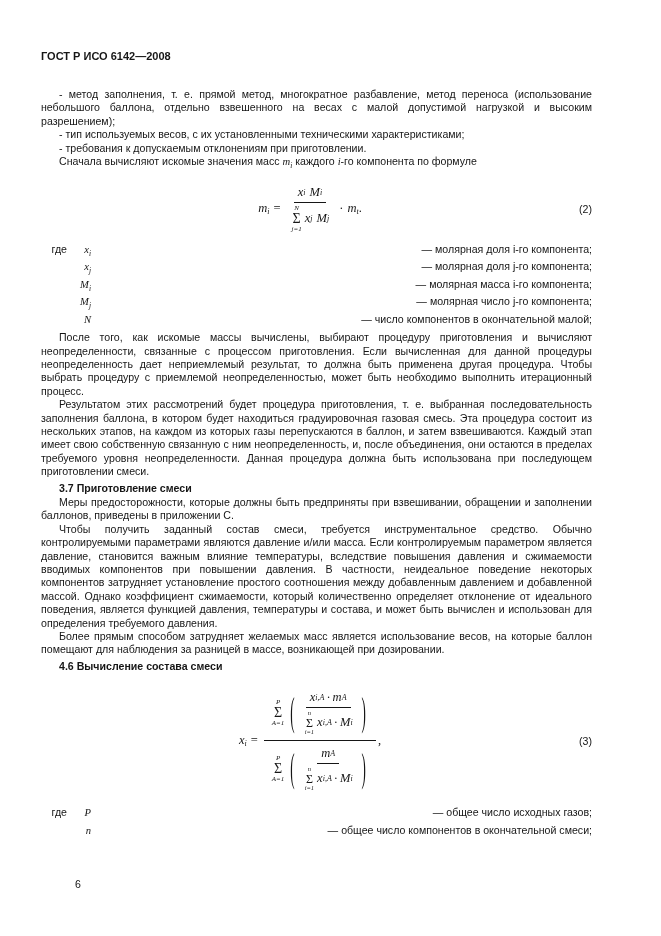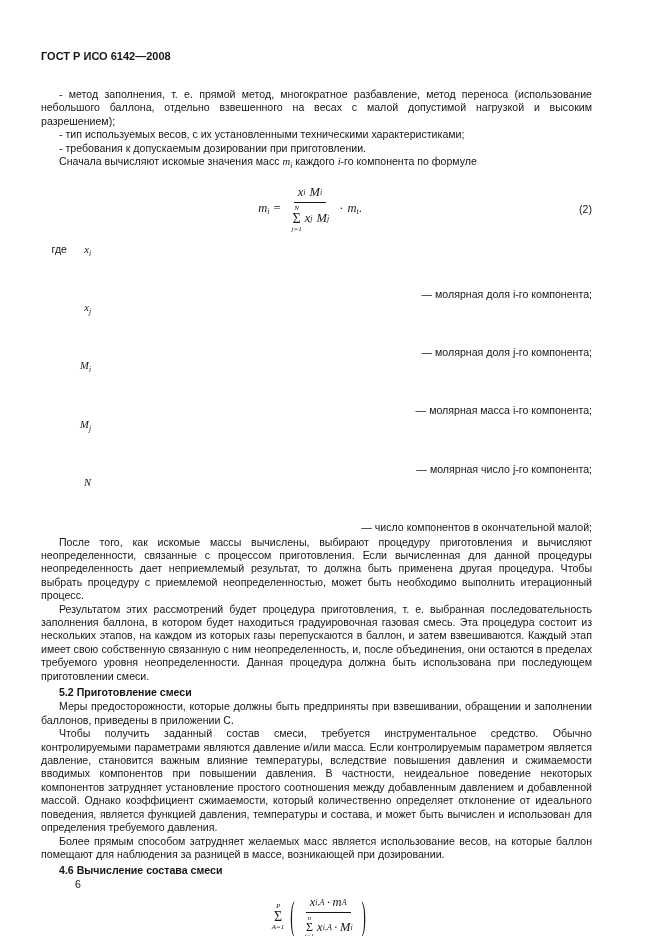--- a/index.html
+++ b/index.html
@@ -34,21 +34,21 @@
     text-indent: 18px;
     margin: 3px 0 1px 0;
   }
   
   .def-block { margin: 2px 0 1px 0; }
   .def-line { display: flex; text-align: right; }
   .def-prefix { width: 26px; flex: none; }
   .def-term { width: 24px; flex: none; }
   .def-term i, .mvar i, .mvar { font-family: "Liberation Serif", serif; font-style: italic; }
   .def-term sub, .mvar sub { font-size: 7.5px; font-family: "Liberation Serif", serif; font-style: italic; }
-  .def-desc { flex: 1; margin-top: 45px; }
+  .def-desc { flex: 1; }
   
   .formula-row { display: flex; align-items: center; }
   .f2row { margin: 10px 0 8px 0; }
   .f3row { margin: 12px 0 10px 0; }
   .fcenter { flex: 1; display: flex; justify-content: center; }
   .flabel { font-size: 10.6px; }
   .math {
     font-family: "Liberation Serif", serif;
     font-style: italic;
     font-size: 12.5px;
@@ -106,21 +106,21 @@
 </style>
 </head>
 <body>
 
 <div class="page">
 
   <div class="doc-header">ГОСТ Р ИСО 6142—2008</div>
 
   <p>-  метод заполнения, т. е. прямой метод, многократное разбавление, метод переноса (использование небольшого баллона, отдельно взвешенного на весах с малой допустимой нагрузкой и высоким разрешением);</p>
   <p>-  тип используемых весов, с их установленными техническими характеристиками;</p>
-  <p>-  требования к допускаемым дозировании при приготовлении.</p>
+  <p>-  требования к допускаемым отклонениям при приготовлении.</p>
 
   <p><span>Сначала вычисляют искомые значения масс </span><span class="mvar"><i>m</i><sub>i</sub></span><span> каждого </span><span class="mvar">i</span><span>-го компонента по формуле</span></p>
 
   <div class="formula-row f2row">
     <div class="fcenter">
       <span class="math">
         <span class="tok">
             <i>m</i>
             <sub>i</sub>
           </span>
@@ -179,21 +179,21 @@
     <div class="def-line">
       <span class="def-prefix"></span>
       <span class="def-term"><i>N</i><sub></sub></span>
       <span class="def-desc">— число компонентов в окончательной малой;</span>
     </div>
   </div>
 
   <p>После того, как искомые массы вычислены, выбирают процедуру приготовления и вычисляют неопределенности, связанные с процессом приготовления. Если вычисленная для данной процедуры неопределенность дает неприемлемый результат, то должна быть применена другая процедура. Чтобы выбрать процедуру с приемлемой неопределенностью, может быть необходимо выполнить итерационный процесс.</p>
   <p>Результатом этих рассмотрений будет процедура приготовления, т. е. выбранная последовательность заполнения баллона, в котором будет находиться градуировочная газовая смесь. Эта процедура состоит из нескольких этапов, на каждом из которых газы перепускаются в баллон, и затем взвешиваются. Каждый этап имеет свою собственную связанную с ним неопределенность, и, после объединения, они остаются в пределах требуемого уровня неопределенности. Данная процедура должна быть использована при последующем приготовлении смеси.</p>
 
-  <div class="heading">5.2 Приготовление смеси</div>
+  <div class="heading">3.7 Приготовление смеси</div>
   <p>Меры предосторожности, которые должны быть предприняты при взвешивании, обращении и заполнении баллонов, приведены в приложении С.</p>
   <p>Чтобы получить заданный состав смеси, требуется инструментальное средство. Обычно контролируемыми параметрами являются давление и/или масса. Если контролируемым параметром является давление, становится важным влияние температуры, вследствие повышения давления и сжимаемости вводимых компонентов при повышении давления. В частности, неидеальное поведение некоторых компонентов затрудняет установление простого соотношения между добавленным давлением и добавленной массой. Однако коэффициент сжимаемости, который количественно определяет отклонение от идеального поведения, является функцией давления, температуры и состава, и может быть вычислен и использован для определения требуемого давления.</p>
   <p>Более прямым способом затрудняет желаемых масс является использование весов, на которые баллон помещают для наблюдения за разницей в массе, возникающей при дозировании.</p>
 
   <div class="heading">4.6 Вычисление состава смеси</div>
 
   <div class="formula-row f3row">
     <div class="fcenter">
       <span class="math">
         <span class="tok">

